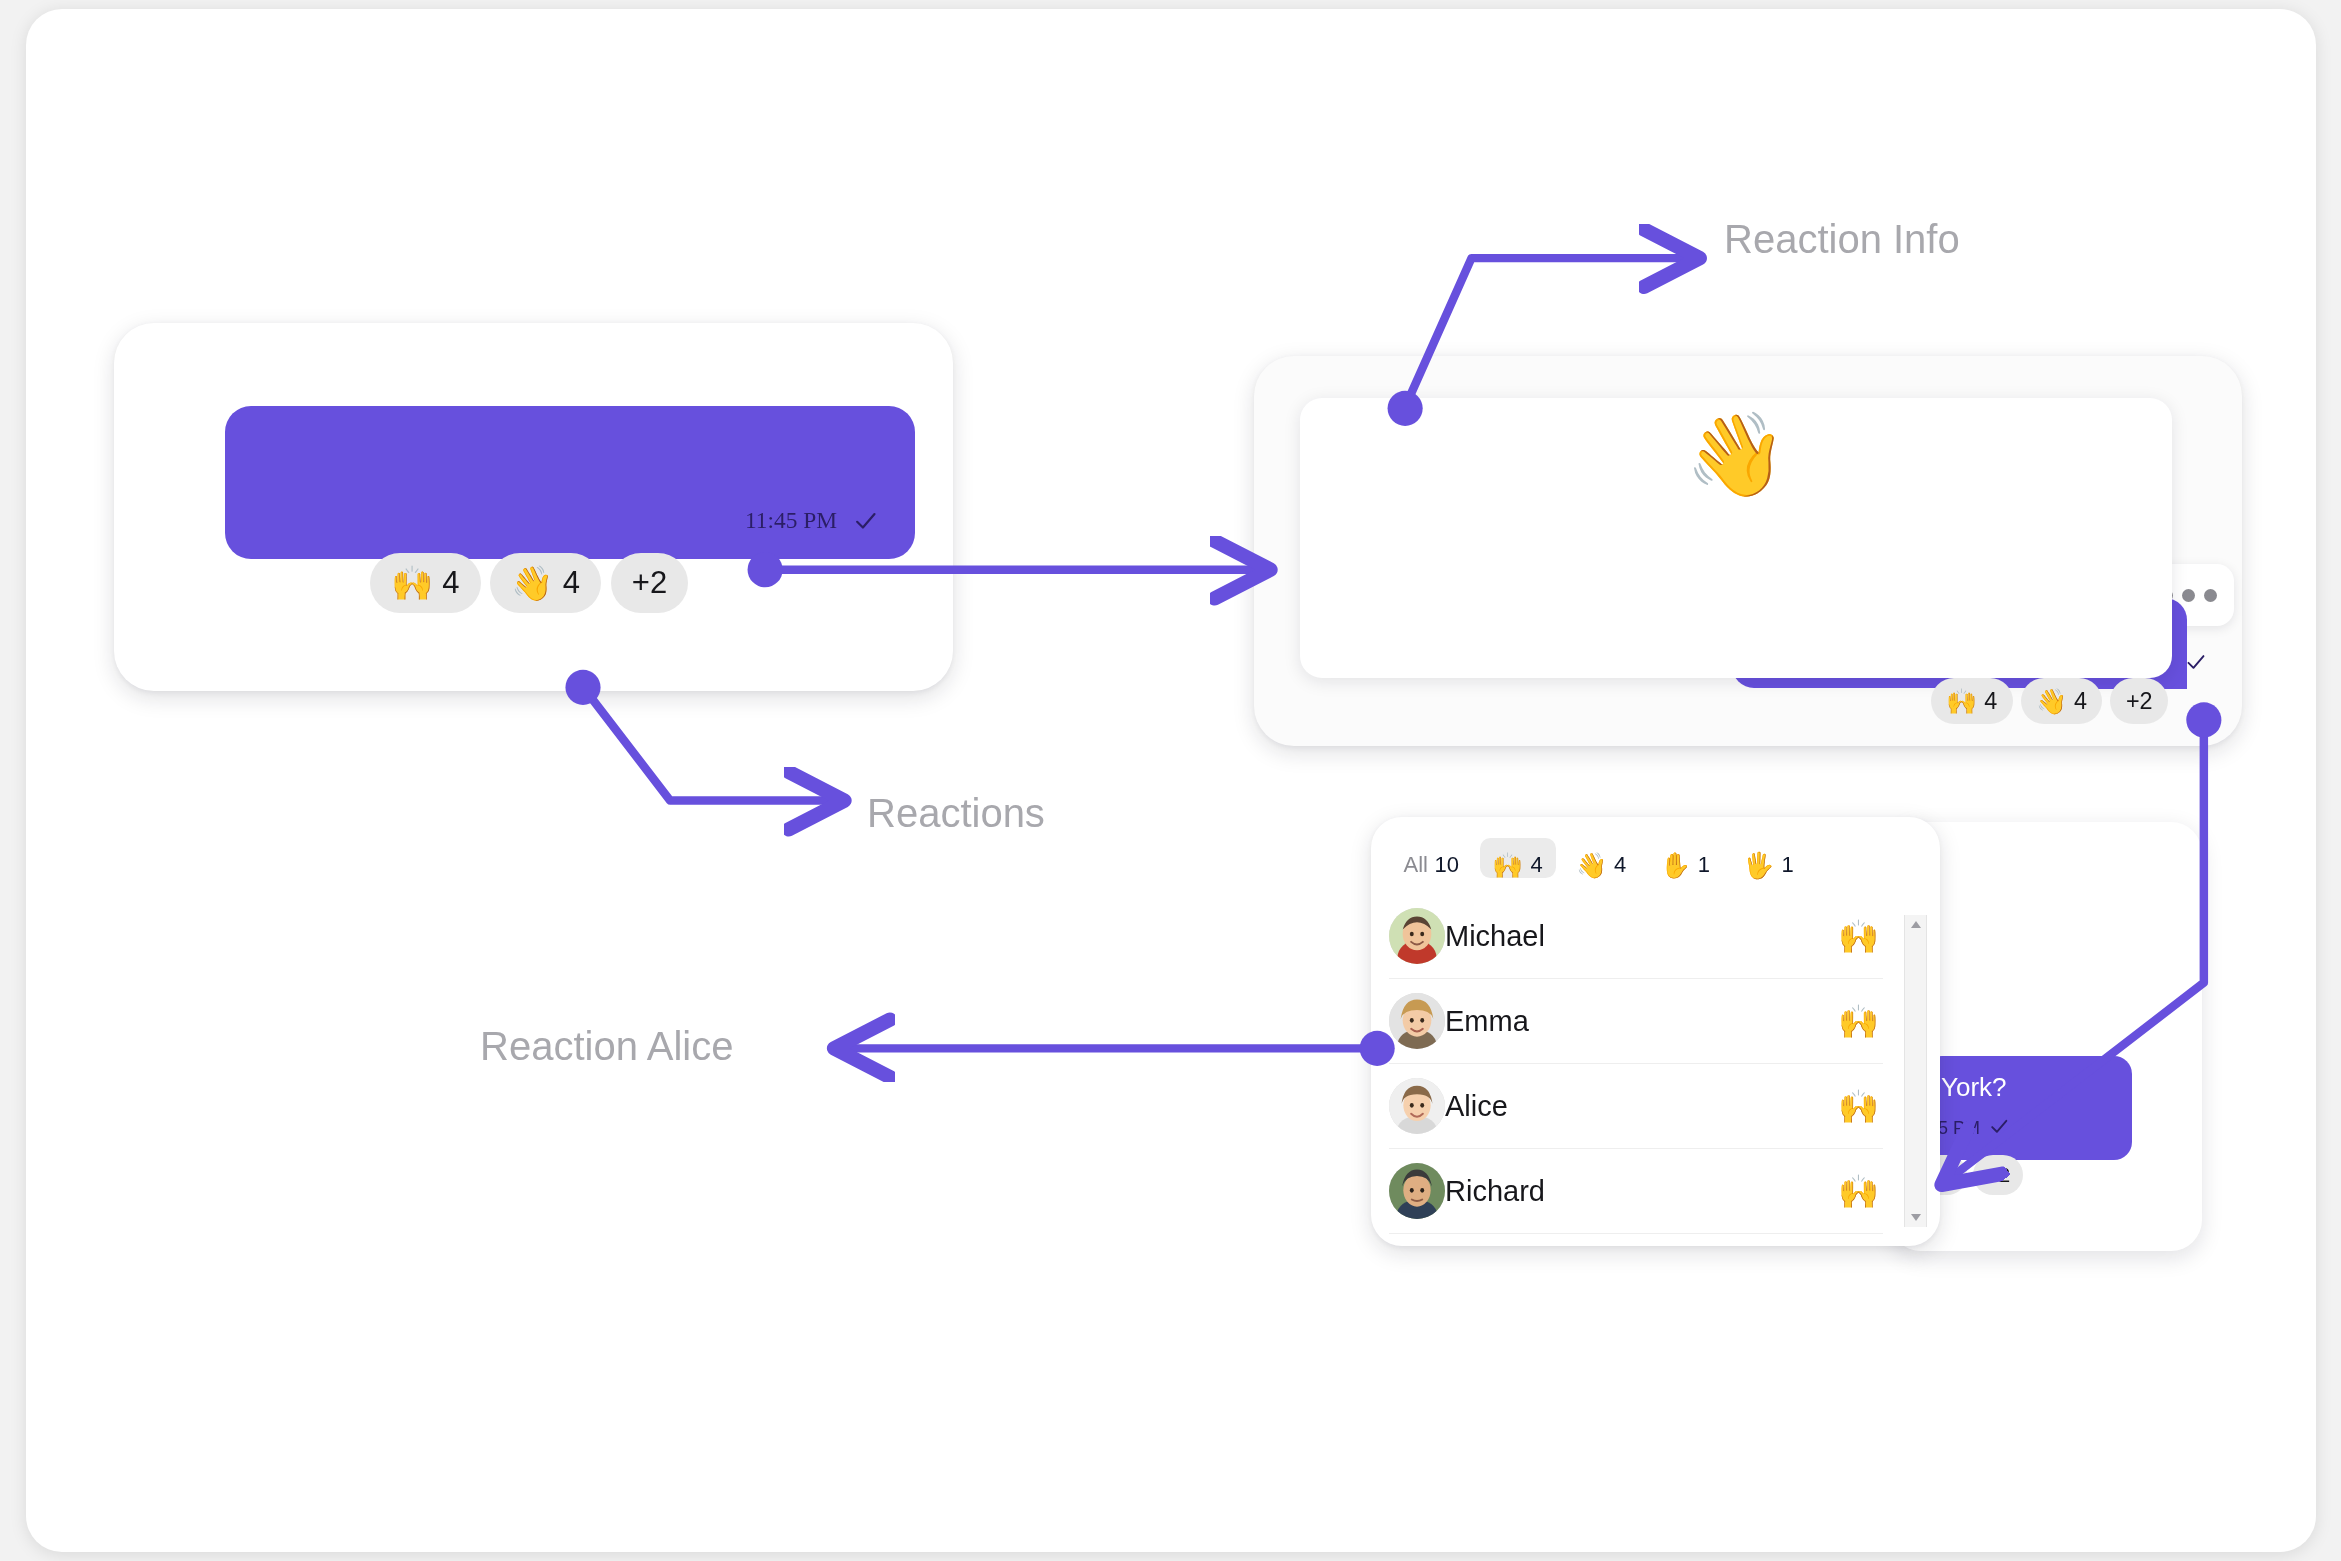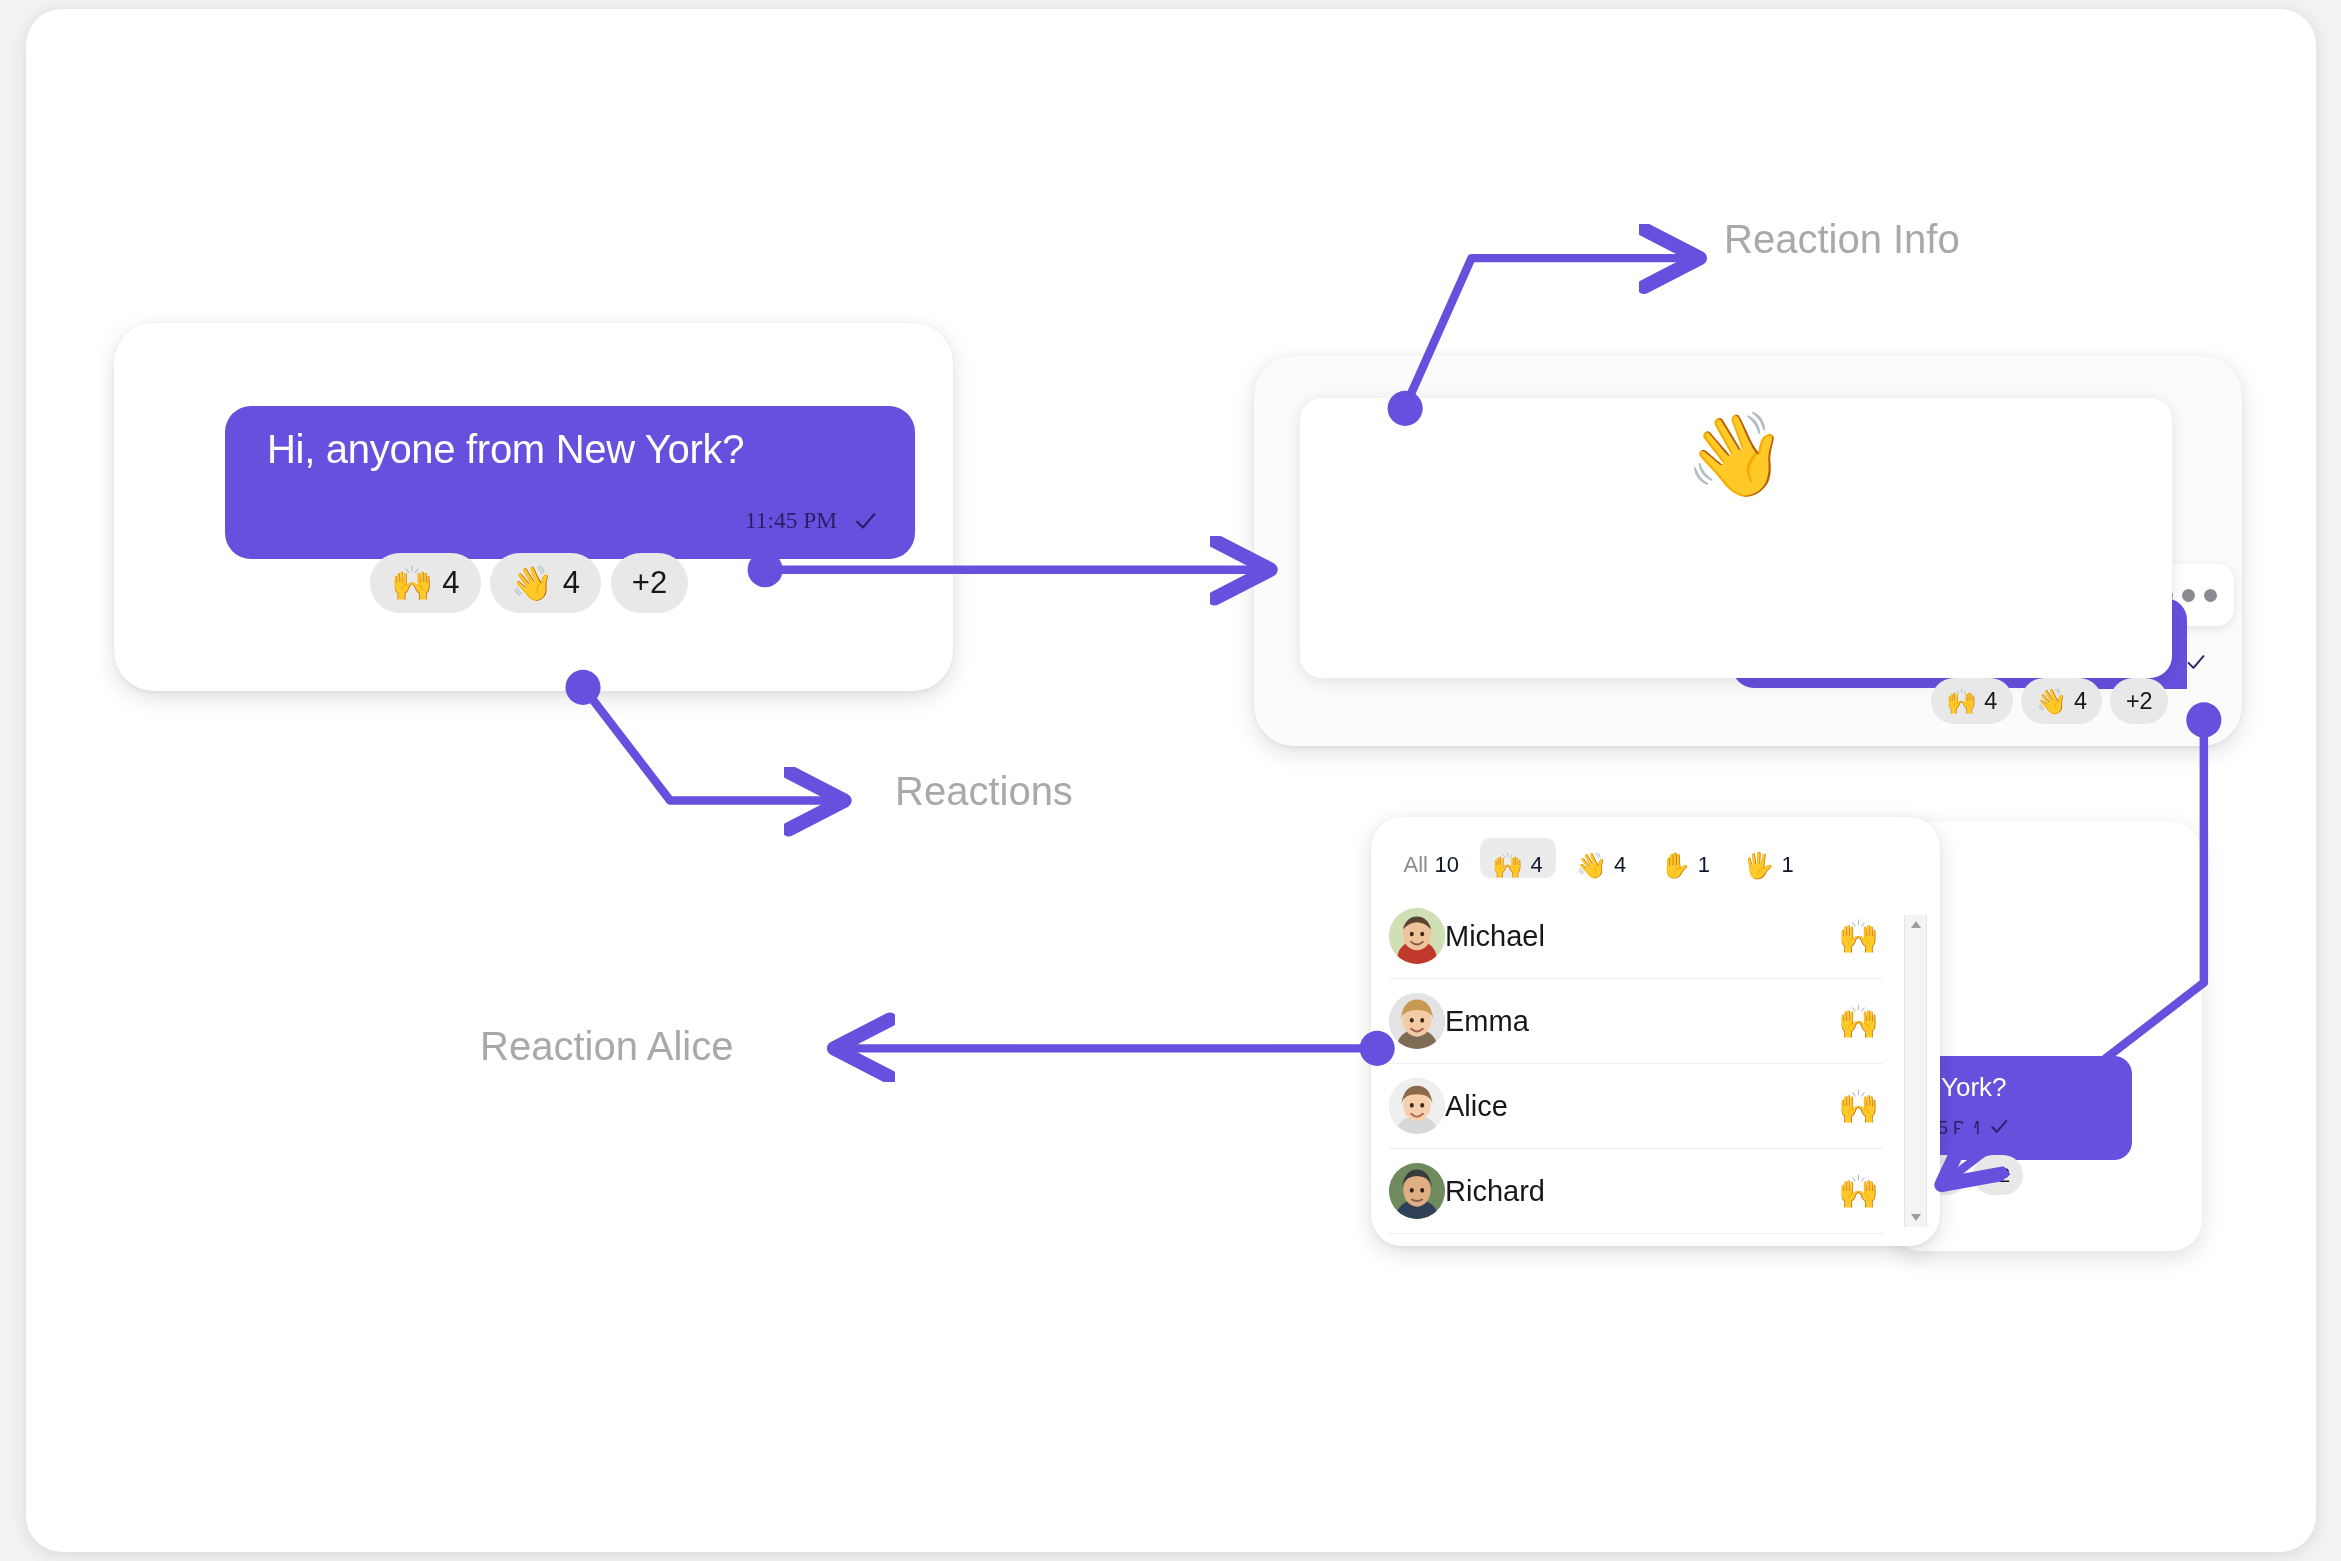--- a/index.html
+++ b/index.html
@@ -382,32 +382,31 @@
     z-index: 30;
   }
   .annot-label {
     position: absolute;
     color: #a8a8ad;
     font-size: 40px;
     white-space: nowrap;
     z-index: 31;
   }
   #lbl-reaction-info { left: 1698px; top: 208px; }
-  #lbl-reactions     { left: 841px; top: 760px; margin-left: 28px; }
+  #lbl-reactions     { left: 841px; top: 782px; }
   #lbl-reaction-list { left: 454px;  top: 1015px; }
 </style>
 </head>
 <body>
 
 <div id="canvas">
 
   <div class="card" id="left-card">
 
     <div id="left-bubble">
-      <div class="msg-text">Hi, anyone from New York?</div>
       <div class="msg-meta">
         <span class="msg-time">11:45 PM</span>
         <span class="tick">
           <svg width="27" height="27" viewBox="0 0 42 42">
             <path d="M8 23 L17 32 L35 11" fill="none" stroke="#2b1e66" stroke-width="3.4" stroke-linecap="round" stroke-linejoin="round"></path>
           </svg>
         </span>
       </div>
     </div>
 

